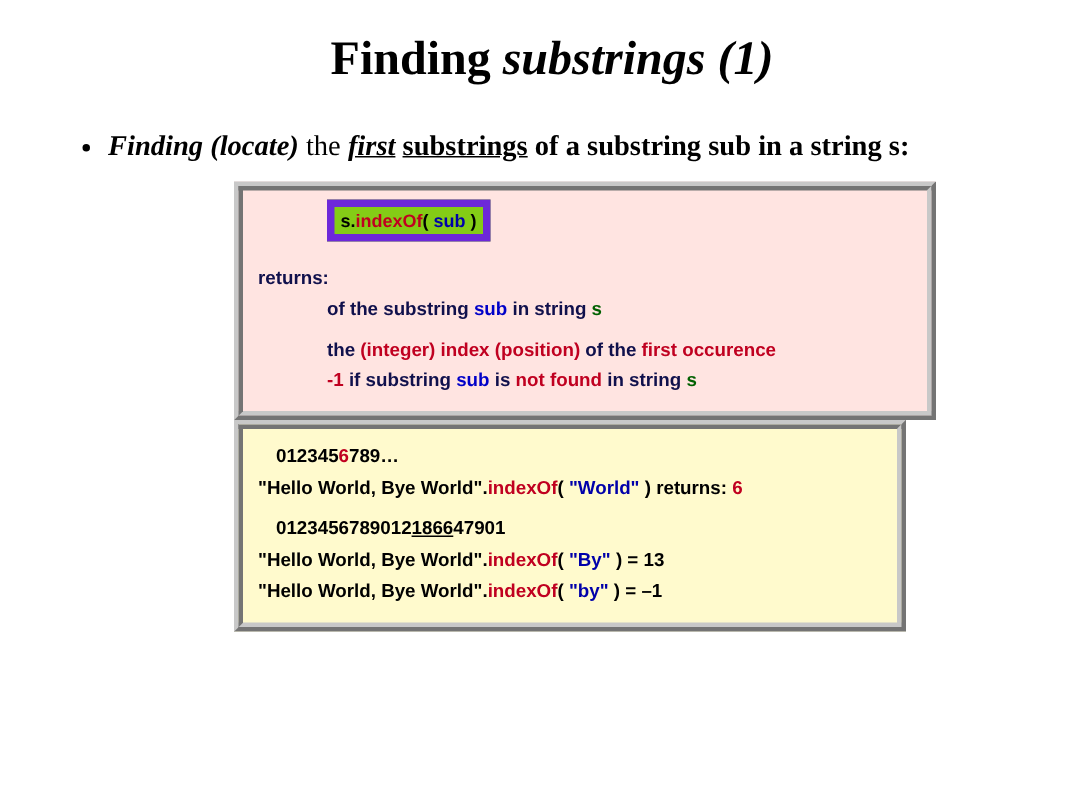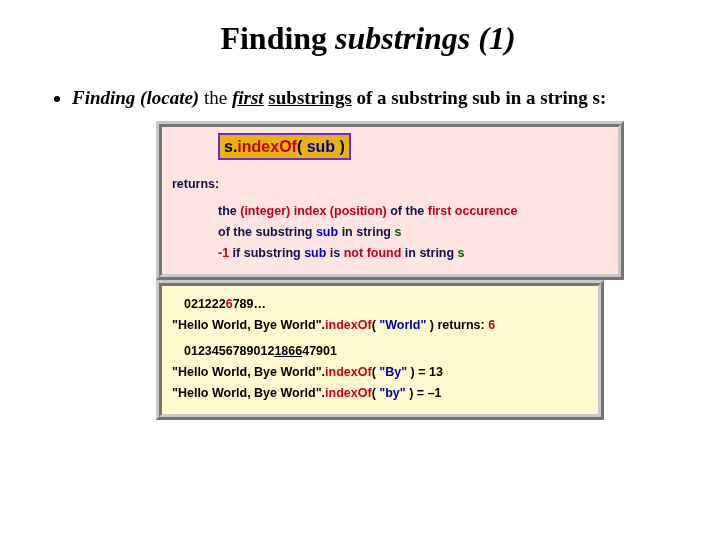--- a/index.html
+++ b/index.html
@@ -36,24 +36,24 @@
     line-height: 1.35;
     border: 6px ridge #c8c8c8;
     padding: 6px 10px 8px 10px;
     margin-bottom: 0;
   }
   .panel.pink { background: #ffe4e1; width: 468px; }
   .panel.yellow { background: #fffacd; width: 448px; }
 
   .code-chip {
     display: inline-block;
-    background: #eab308;
-    border: 2px solid #6d28d9;
+    background: #84cc16;
+    border: 5px solid #6d28d9;
     padding: 1px 4px;
-    font-size: 16px;
+    font-size: 12px;
     margin-bottom: 6px;
   }
   .chip-s { color: #000; font-weight: bold; }
   .chip-method { color: #c00020; font-weight: bold; }
   .chip-arg { color: #0000aa; font-weight: bold; }
 
   .navy-b { color: #10104c; font-weight: bold; }
   .red-b  { color: #c00020; font-weight: bold; }
   .blue-b { color: #0000c8; font-weight: bold; }
   .grn-b  { color: #006000; font-weight: bold; }
@@ -91,36 +91,36 @@
 
     <div class="panel pink">
       <div class="ind1">
         <span class="code-chip">
           <span class="chip-s">s.</span><span class="chip-method">indexOf</span><span class="chip-s">( </span><span class="chip-arg">sub</span><span class="chip-s"> )</span>
         </span>
       </div>
 
       <div class="row navy-b gap">returns:</div>
 
+      <div class="row ind2">
+        <span class="navy-b">of the substring </span><span class="blue-b">sub</span><span class="navy-b"> in string </span><span class="grn-b">s</span>
+      </div>
       <div class="row ind2 gap">
         <span class="navy-b">the </span><span class="red-b">(integer) index (position)</span><span class="navy-b"> of the </span><span class="red-b">first occurence</span>
-      </div>
-      <div class="row ind2">
-        <span class="navy-b">of the substring </span><span class="blue-b">sub</span><span class="navy-b"> in string </span><span class="grn-b">s</span>
       </div>
 
       <div class="row ind2 gap2">
         <span class="red-b">-1</span><span class="navy-b"> if substring </span><span class="blue-b">sub</span><span class="navy-b"> is </span><span class="red-b">not found</span><span class="navy-b"> in string </span><span class="grn-b">s</span>
       </div>
     </div>
 
     <div class="panel yellow">
 
       <div class="row" style="padding-left:12px;">
-        <span class="blk-b">021222</span><span class="idx-red">6</span><span class="blk-b">789…</span>
+        <span class="blk-b">012345</span><span class="idx-red">6</span><span class="blk-b">789…</span>
       </div>
       <div class="row">
         <span class="seg-s">"Hello World, Bye World"</span><span class="seg-s">.</span><span class="seg-m">indexOf</span><span class="seg-s">(</span><span class="seg-a"> "World" </span><span class="seg-s">)   </span><span class="seg-ret">returns: </span><span class="seg-six">6</span>
       </div>
 
       <div class="row gap" style="padding-left:12px;">
         <span class="blk-b">0123456789012</span><span class="blk-b" style="text-decoration:underline;">1866</span><span class="blk-b">47901</span>
       </div>
       <div class="row">
         <span class="seg-s">"Hello World, Bye World"</span><span class="seg-s">.</span><span class="seg-m">indexOf</span><span class="seg-s">(</span><span class="seg-a"> "By" </span><span class="seg-s">) = 13</span>

